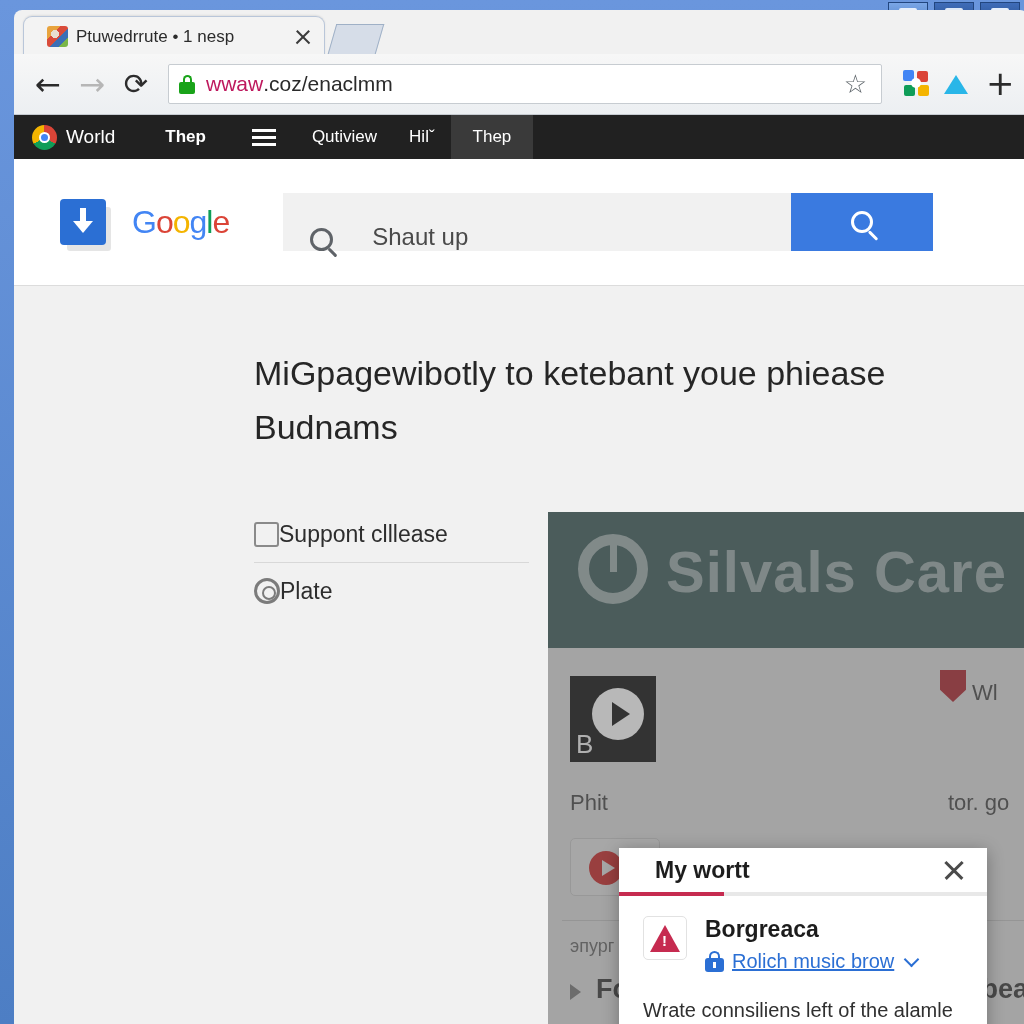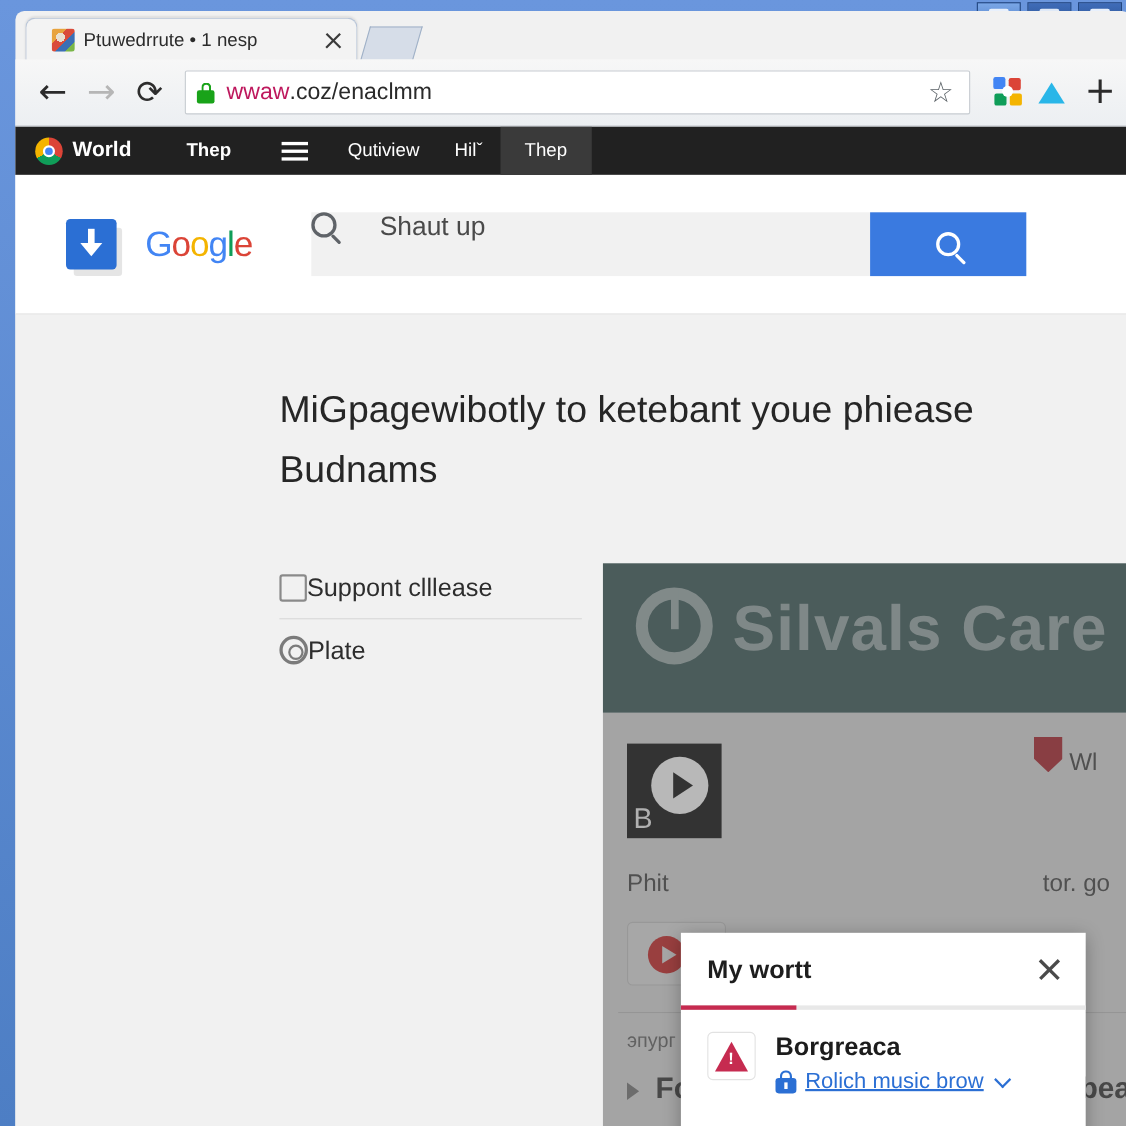--- a/index.html
+++ b/index.html
@@ -137,21 +137,21 @@
     width: 25px; height: 25px; border-radius: 50%; flex: 0 0 auto;
     background: conic-gradient(#db4437 0 33.3%, #0f9d58 33.3% 66.6%, #f4b400 66.6% 100%);
     position: relative; margin-right: 9px;
   }
   #chrome-logo::after {
     content:""; position: absolute; left: 7px; top: 7px; width: 11px; height: 11px;
     border-radius: 50%; background: #4285f4; border: 2px solid #fff;
     box-sizing: border-box;
   }
   .nav-item { padding: 0 16px; white-space: nowrap; cursor: pointer; font-size: 17px; }
-  .nav-item.brand { font-weight: bold; padding-left: 0; padding-right: 34px; font-size: 19px; }
+  .nav-item.brand { font-weight: normal; padding-left: 0; padding-right: 34px; font-size: 19px; }
   .nav-item.bold { font-weight: bold; padding-right: 26px; }
   .nav-item.active { background: #3a3a3a; height: 44px; display: flex; align-items: center; padding: 0 22px; }
   #hamburger-icon { width: 24px; height: 17px; display: flex; flex-direction: column; justify-content: space-between; margin: 0 20px; cursor: pointer; }
   #hamburger-icon i { display: block; height: 3px; background: #fff; }
 
   
   #page-header {
     height: 127px; background: #fff; display: flex; align-items: center;
     border-bottom: 1px solid #dcdcdc;
     padding-left: 46px;
@@ -166,21 +166,21 @@
     position: absolute; left: 13px; top: 22px; width: 0; height: 0;
     border-left: 10px solid transparent; border-right: 10px solid transparent;
     border-top: 12px solid #fff;
   }
   #google-wordmark { font-size: 32px; margin-left: 26px; letter-spacing: -1px; font-family: "Liberation Sans", sans-serif; }
   #google-wordmark b { font-weight: normal; }
   .g1{color:#4285f4} .g2{color:#db4437} .g3{color:#f4b400} .g4{color:#4285f4} .g5{color:#0f9d58} .g6{color:#db4437}
   #search-wrap { display: flex; margin-left: 54px; flex: 1 1 auto; padding-right: 95px; }
   #search-field {
     flex: 1 1 auto; height: 58px; background: #f1f1f1;
-    display: flex; align-items: flex-start; 
+    display: flex; align-items: flex-end; padding-left: 27px;
   }
   #search-glyph {
     width: 23px; height: 23px; border: 3px solid #5f6368; border-radius: 50%;
     position: relative; flex: 0 0 auto;
   }
   #search-glyph::after {
     content:""; position:absolute; right:-8px; bottom:-6px; width: 11px; height: 3px;
     background:#5f6368; transform: rotate(45deg); border-radius: 2px;
   }
   #search-text { font-size: 24px; color: #4a4a4a; margin-left: 39px; }
@@ -279,21 +279,21 @@
   #bg-txt-bullet { left: 48px; top: 326px; font-size: 27px; font-weight: bold; color: #2f2f2f; }
   #bg-dim { position: absolute; inset: 0; background: rgba(110,110,110,.40); pointer-events: none; }
 
   
   #dialog {
     position: absolute; left: 605px; top: 562px; width: 368px; height: 422px;
     background: #fff; box-shadow: 0 3px 16px rgba(0,0,0,.30);
     display: flex; flex-direction: column;
   }
   #dialog-header {
-    height: 66px; display: flex; align-items: center; padding: 0 18px 0 24px;
+    height: 44px; display: flex; align-items: center; padding: 0 18px 0 36px;
     position: relative; flex: 0 0 auto;
   }
   #dialog-title { flex: 1 1 auto; font-size: 23px; font-weight: bold; color: #1d1d1d; }
   #dialog-close { width: 30px; height: 30px; position: relative; cursor: pointer; }
   #dialog-close::before, #dialog-close::after {
     content:""; position:absolute; left:3px; top:14px; width: 24px; height: 2.6px; background: #4a4a4a;
   }
   #dialog-close::before { transform: rotate(45deg); }
   #dialog-close::after  { transform: rotate(-45deg); }
   #dialog-underline { height: 4px; background: #e8e8e8; flex: 0 0 auto; position: relative; }

